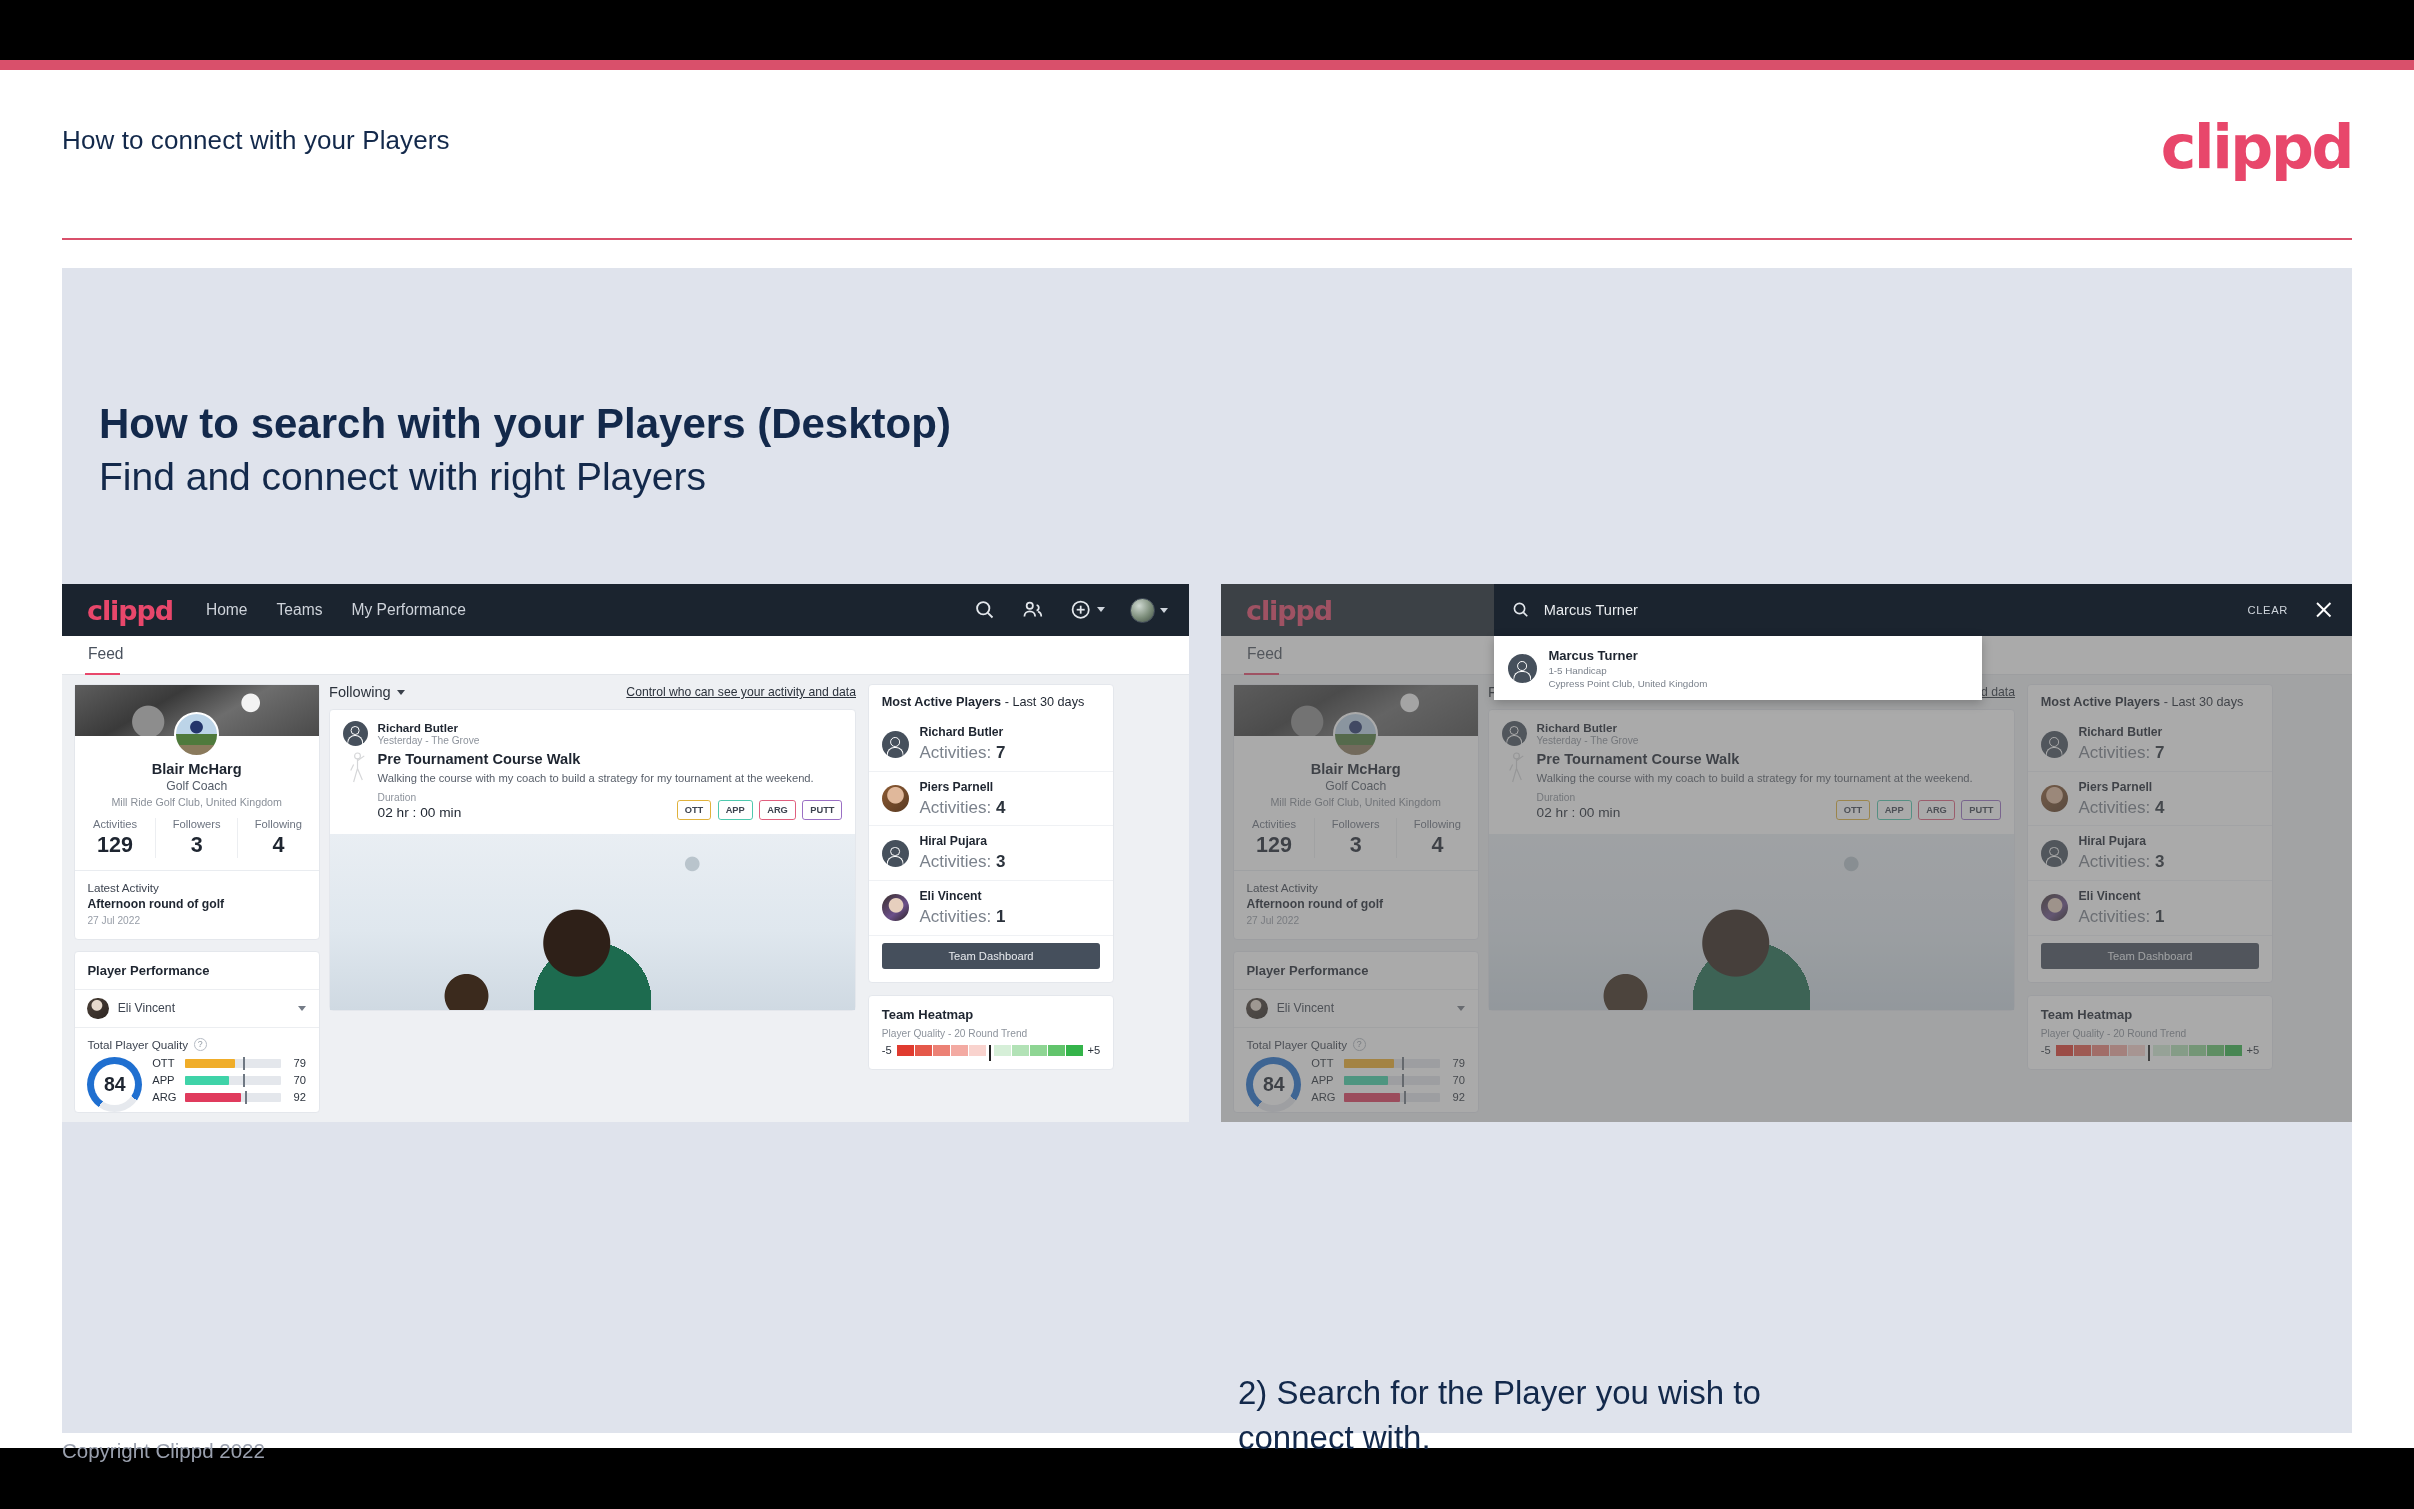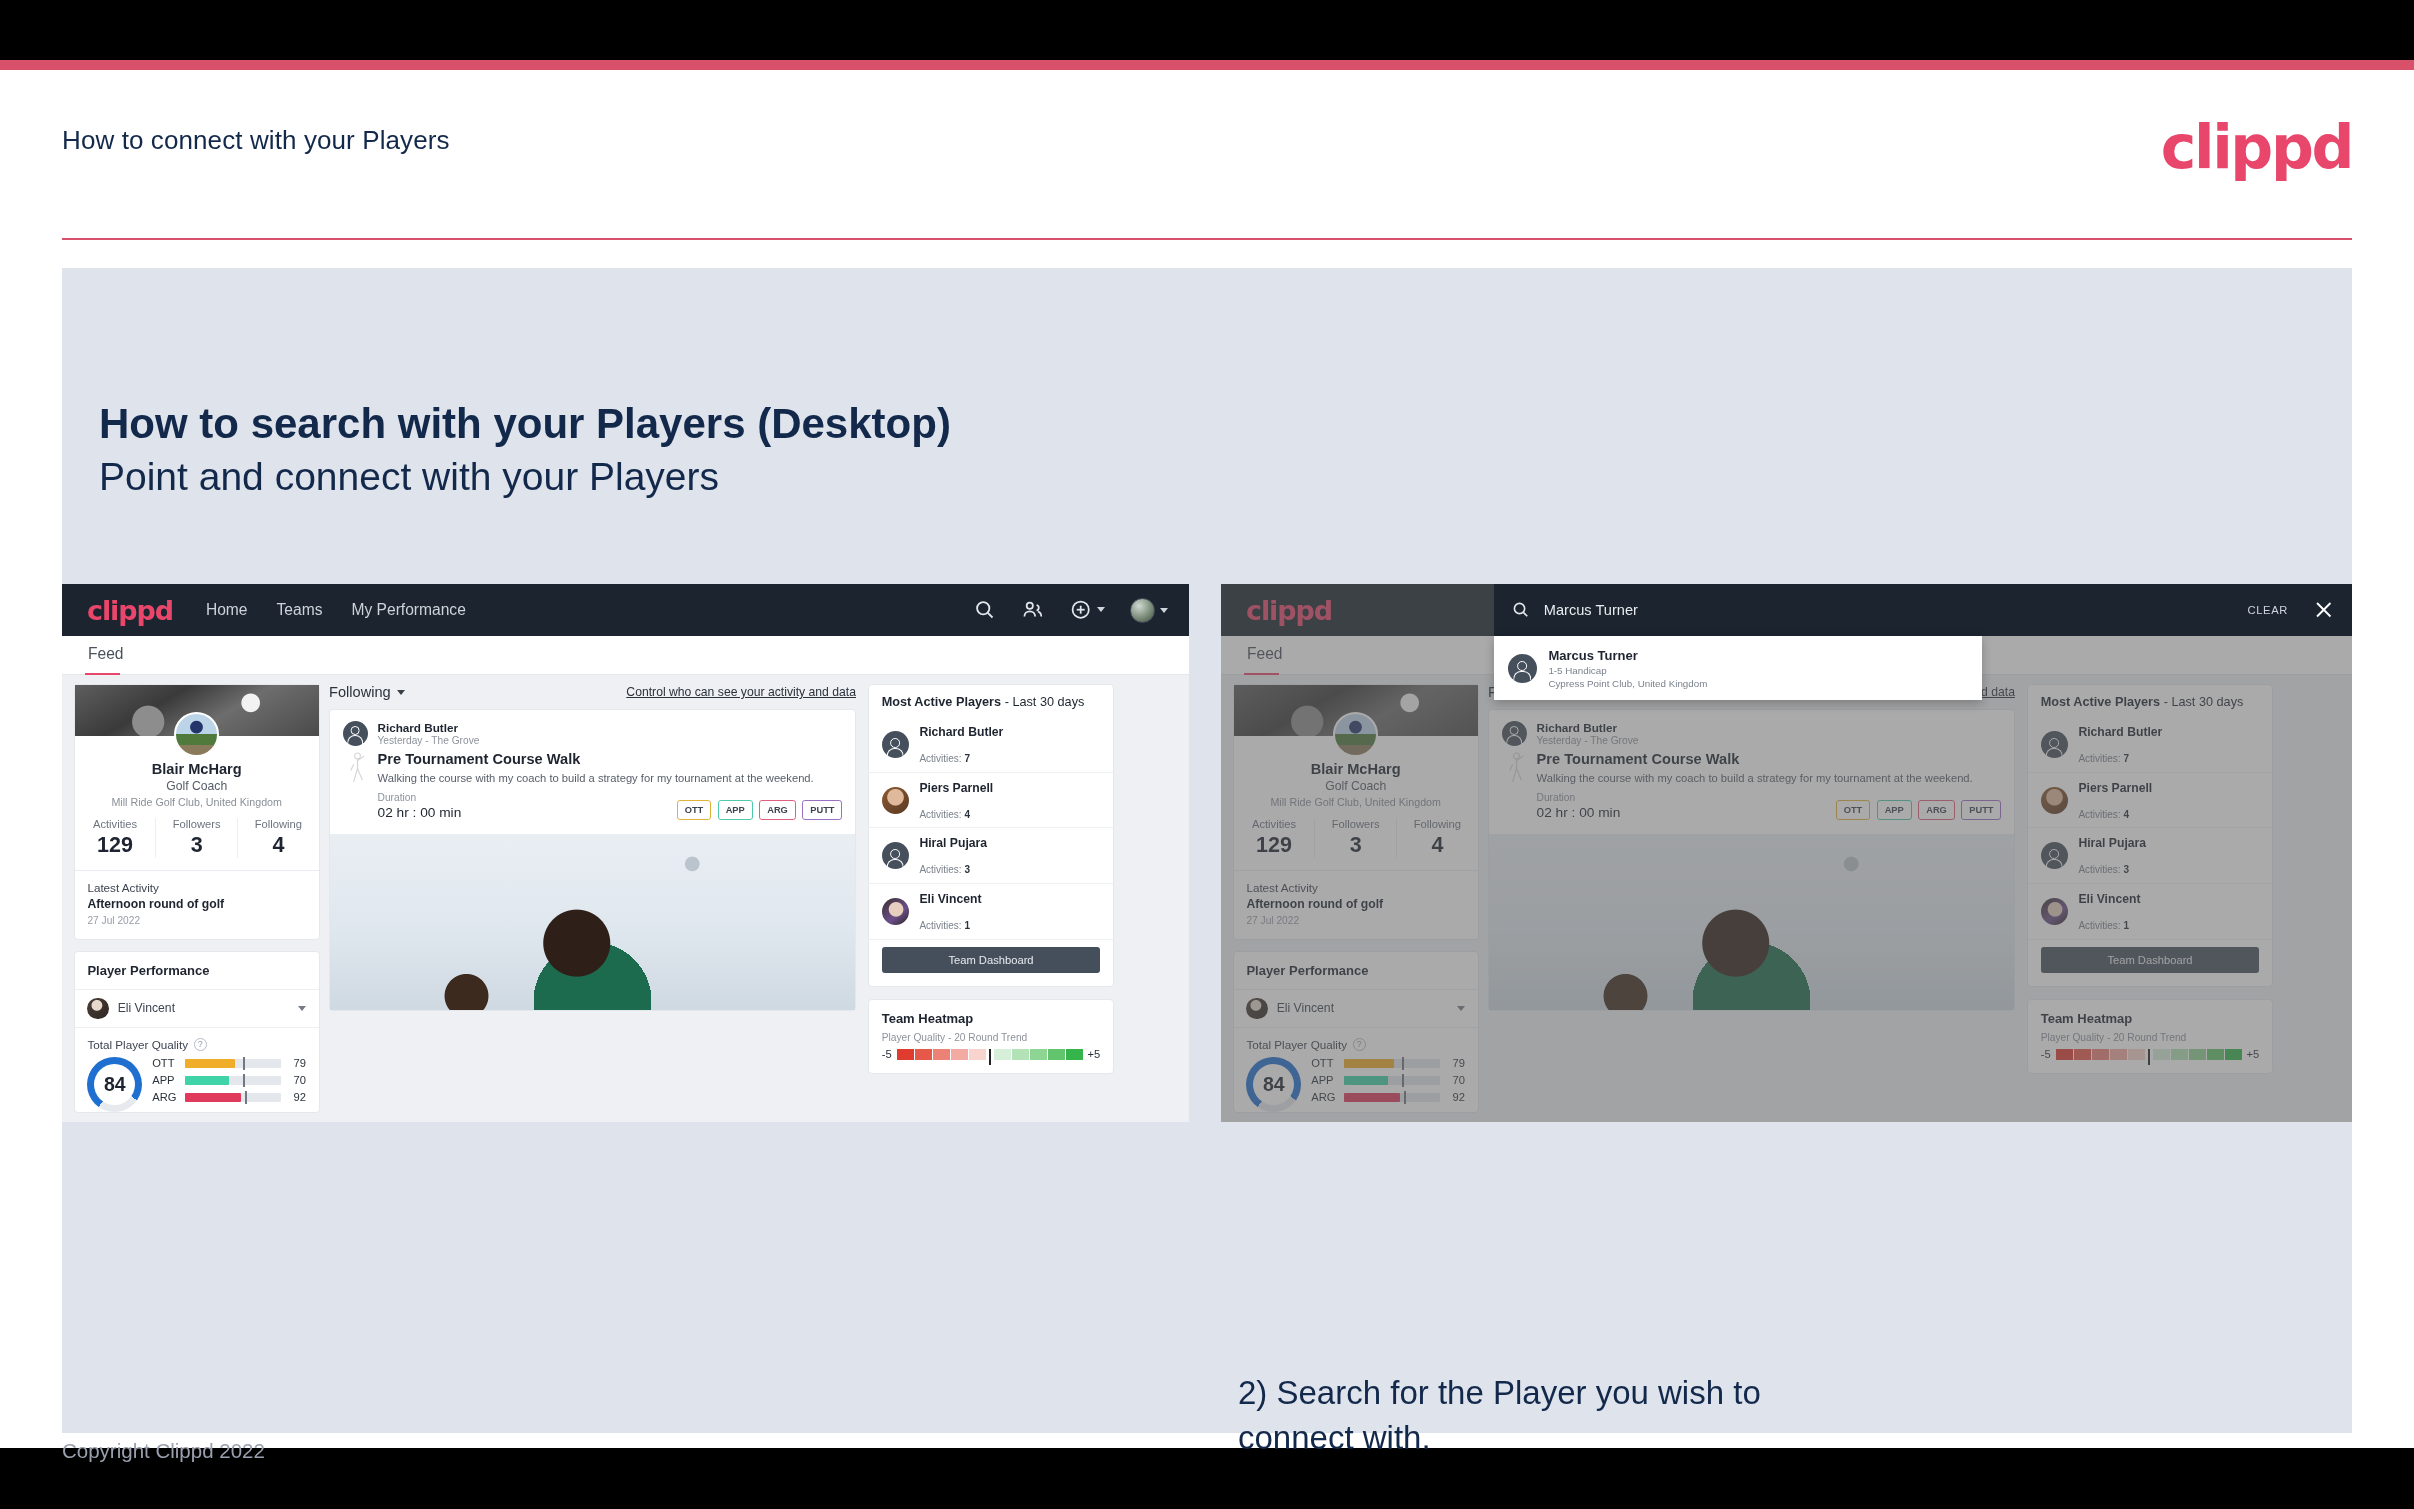--- a/index.html
+++ b/index.html
@@ -208,21 +208,21 @@
   .map-head b { font-weight:bold; }
   .pl-row { display:flex; align-items:center; padding:7.8px 12.7px; border-bottom:1px solid #eff1f4; }
   .pl-row:last-of-type { border-bottom:none; }
   .pl-av { width:27px;height:27px;border-radius:50%;flex:none;background:#46505c; position:relative; }
   .pl-av.ph::before { content:''; position:absolute; left:50%; top:6.8px; transform:translateX(-50%); width:7.8px;height:7.8px;border-radius:50%;border:1.5px solid #fff; }
   .pl-av.ph::after  { content:''; position:absolute; left:50%; top:16.6px; transform:translateX(-50%); width:14.6px;height:7.8px;border-radius:7.8px 7.8px 0 0;border:1.5px solid #fff;border-bottom:none; }
   .pl-av.p1 { background:radial-gradient(circle at 50% 38%,#e0b89b 0 7.8px,rgba(0,0,0,0) 8.8px), linear-gradient(140deg,#8c5a33,#5a3a22); }
   .pl-av.p2 { background:radial-gradient(circle at 52% 42%,#e6cfbe 0 6.8px,rgba(0,0,0,0) 7.8px), linear-gradient(140deg,#3a2f2a,#6b4f8a 60%,#2b2320); }
   .pl-txt { margin-left:10.7px; }
   .pl-name { font-size:12.2px; font-weight:bold; color:#1e2530; }
-  .pl-act { font-size:10px; color:#7b828c; margin-top:14px; }
+  .pl-act { font-size:17px; color:#7b828c; margin-top:4px; }
   .pl-act b { color:#2b323c; }
   .dash-btn {
     margin:7.8px 12.7px 12.7px; height:26px; background:#454f5c; border-radius:2.9px;
     display:flex; align-items:center; justify-content:center;
     font-size:11.2px; color:#e8ebef;
   }
   .heat-card { margin-top:11.7px; }
   .heat-title { padding:10.7px 12.7px 0; font-size:13px; font-weight:bold; color:#1e2530; }
   .heat-sub { padding:6.8px 12.7px 0; font-size:10.2px; color:#8d939c; }
   .heat-scale { display:flex; align-items:center; padding:4.9px 12.7px 12.7px; gap:4.9px; }
@@ -268,21 +268,21 @@
   <div class="slide-header">
     <div class="slide-eyebrow">How to connect with your Players</div>
     <div class="brand-logo">clippd</div>
   </div>
   <div class="header-rule"></div>
 
   <div class="body-panel">
 
     <div class="title-block">
       <div class="title-main">How to search with your Players (Desktop)</div>
-      <div class="title-sub">Point and connect with your Players</div>
+      <div class="title-sub">Find and connect with right Players</div>
     </div>
 
     <div class="caption two">2) Search for the Player you wish to connect with.</div>
   </div>
 
   <div class="copyright">Copyright Clippd 2022</div>
 
   <div class="appshot one">
 
     <div class="topnav">

